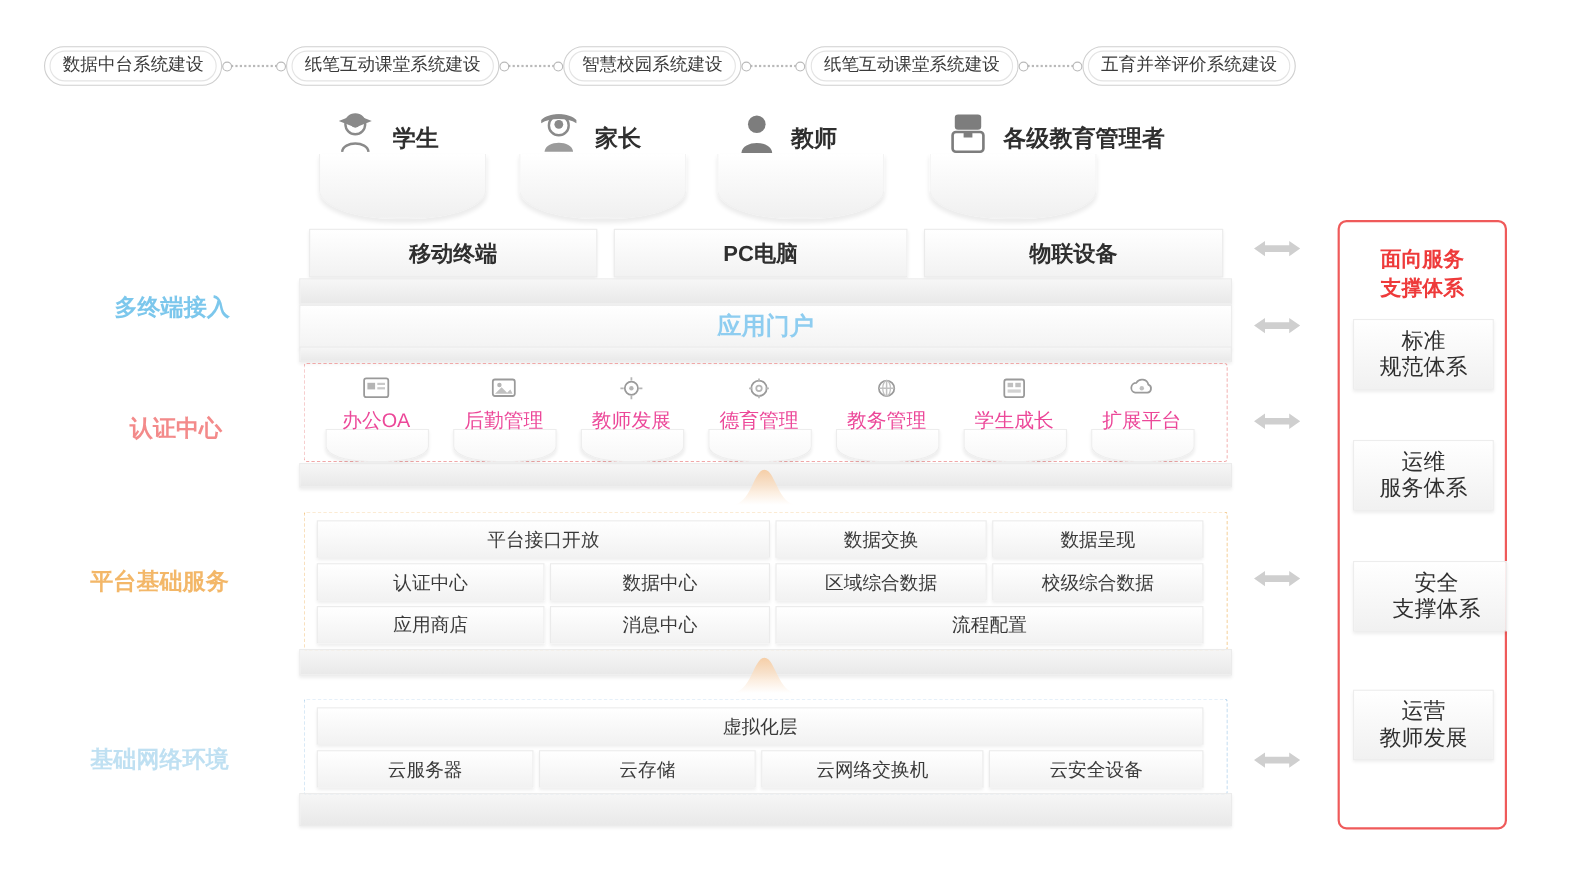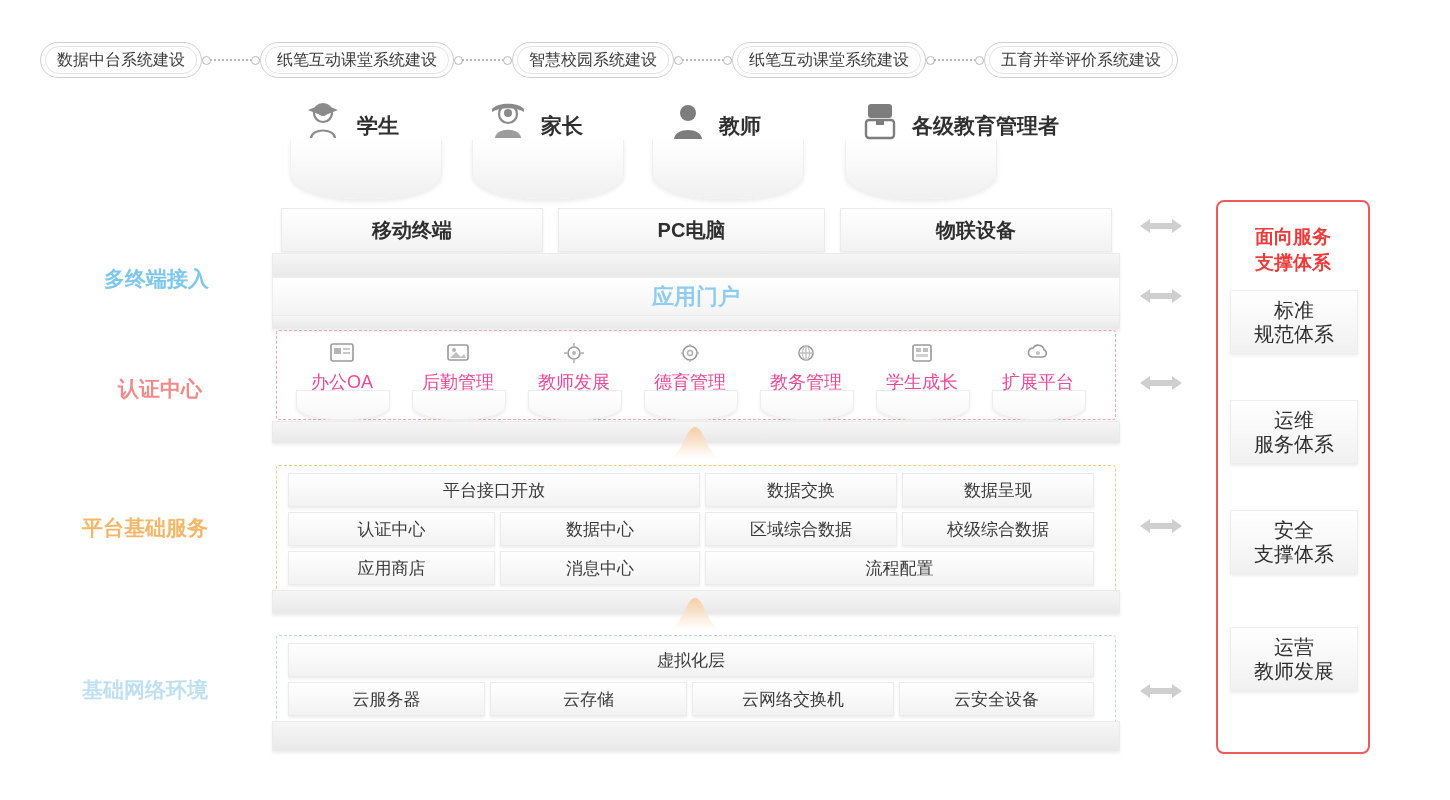--- a/index.html
+++ b/index.html
@@ -550,21 +550,21 @@
       <div>标准</div>
       <div>规范体系</div>
     </div>
   </div>
   <div class="rp-item" style="top:198px;">
     <div>
       <div>运维</div>
       <div>服务体系</div>
     </div>
   </div>
-  <div class="rp-item" style="top:308px;">
+  <div class="rp-item" style="top:308px;padding-left:12px;">
     <div>
       <div>安全</div>
       <div>支撑体系</div>
     </div>
   </div>
   <div class="rp-item" style="top:425px;">
     <div>
       <div>运营</div>
       <div>教师发展</div>
     </div>

